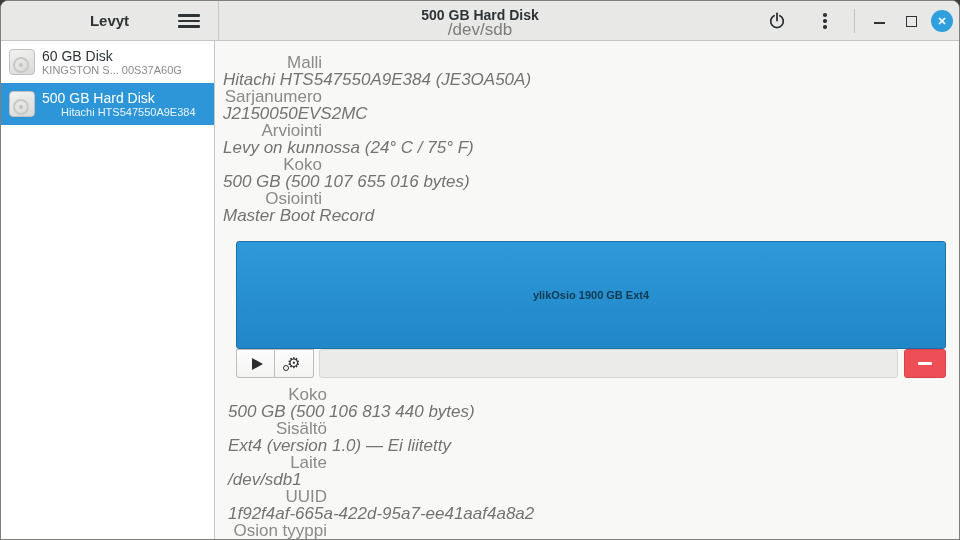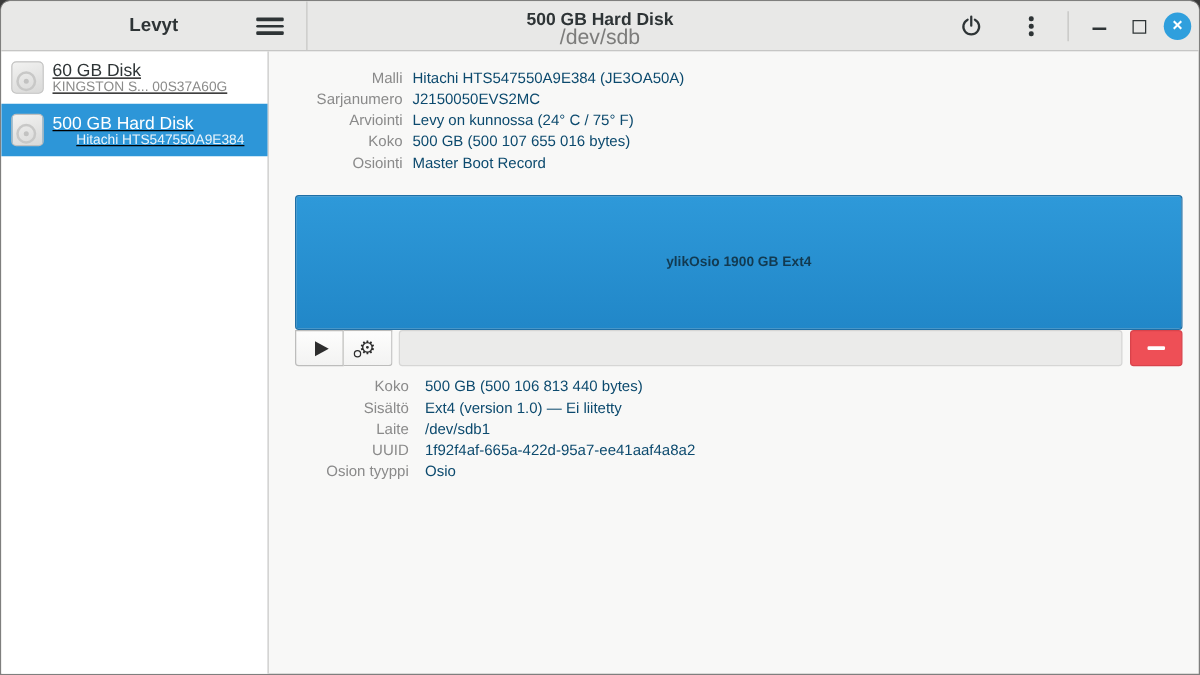--- a/index.html
+++ b/index.html
@@ -8,21 +8,21 @@
     width:960px;height:540px;position:relative;overflow:hidden;
     font-family:"Liberation Sans",sans-serif;
     background:#f8f8f7;border:1px solid #7f7f7e;border-radius:8px 8px 0 0;
   }
   
   .headerbar{
     position:relative;height:40px;background:#e8e8e7;
     border-bottom:1px solid #c6c6c5;display:flex;align-items:stretch;
   }
   .hb-left{
-    width:245px;flex:none;border-right:1px solid #c6c6c5;
+    width:218px;flex:none;border-right:1px solid #c6c6c5;
     display:flex;align-items:center;justify-content:center;position:relative;
   }
   .hb-left .title{font-size:15px;font-weight:bold;color:#2e3436;}
   .menu-btn{
     position:absolute;right:16px;top:8px;width:26px;height:24px;border:none;background:transparent;
     display:flex;flex-direction:column;justify-content:center;gap:3px;cursor:pointer;padding:0 2px;
   }
   .menu-btn span{display:block;height:2.5px;background:#2e3436;border-radius:1px;}
   .hb-center{
     position:absolute;left:0;right:0;top:0;height:40px;
@@ -39,38 +39,38 @@
   .min-btn{width:24px;height:30px;margin-right:8px;}
   .min-btn i{width:11px;height:2px;background:#2e3436;margin-top:4px;}
   .max-btn{width:24px;height:30px;margin-right:8px;}
   .max-btn i{width:11px;height:11px;border:1.5px solid #2e3436;background:transparent;}
   .close-btn{width:22px;height:22px;border-radius:50%;background:#2f9fdd;color:#fff;
     font-size:11px;font-weight:bold;line-height:22px;text-align:center;}
   
   .body{display:flex;height:499px;}
   .sidebar{width:214px;flex:none;background:#ffffff;border-right:1px solid #c6c6c5;}
   .sb-item{height:42px;display:flex;align-items:center;padding:0 8px;gap:7px;cursor:pointer;}
-  .sb-item .txt{min-width:0;text-decoration:underline;}
+  .sb-item .txt{min-width:0;}
   .sb-item .t1{font-size:14px;color:#2e3436;line-height:16px;white-space:nowrap;}
   .sb-item .t2{font-size:11px;color:#8b8b8a;line-height:13px;white-space:nowrap;}
   .sb-item.selected{background:#2d96d8;}
   .sb-item.selected .t1{color:#ffffff;}
   .sb-item.selected .t2{color:#eaf4fb;margin-left:19px;}
   .disk-icon{width:26px;height:26px;flex:none;border-radius:4px;position:relative;
     background:linear-gradient(160deg,#f2f2f1,#d9d9d8);border:1px solid #bfbfbe;}
   .disk-icon::before{content:"";position:absolute;left:3px;top:7px;width:12px;height:12px;
     border-radius:50%;border:2px solid #c8c8c7;}
   .disk-icon::after{content:"";position:absolute;left:9px;top:13px;width:4px;height:4px;
     border-radius:50%;background:#c2c2c1;}
   
   .main{flex:1;position:relative;}
   .info-grid{padding-top:13px;}
-  .info-row{display:flex;font-size:12px;line-height:17px;}
+  .info-row{display:flex;font-size:17px;line-height:17px;flex-direction:column;}
   .info-row .lbl{width:107px;flex:none;text-align:right;color:#8a8a8a;}
-  .info-row .val{margin-left:8px;color:#0c4a6e;white-space:nowrap;}
+  .info-row .val{margin-left:8px;color:#737373;white-space:nowrap;font-style:italic;}
   .grid2 .info-row .lbl{width:112px;}
   .grid2 .info-row .val{margin-left:13px;}
   .section-title{margin:6px 0 0 7px;font-size:13px;font-weight:bold;color:#2e3436;line-height:17px;}
   .volume-block{
     margin:17px 0 0 21px;width:710px;height:108px;cursor:pointer;
     background:linear-gradient(180deg,#2e99d9 0%,#2187c8 100%);
     border:1px solid #1e6fa6;border-radius:3px;
     display:flex;flex-direction:row;align-items:center;justify-content:center;
   }
   .volume-block .vl{font-size:11px;font-weight:bold;color:#123a51;line-height:14px;}

